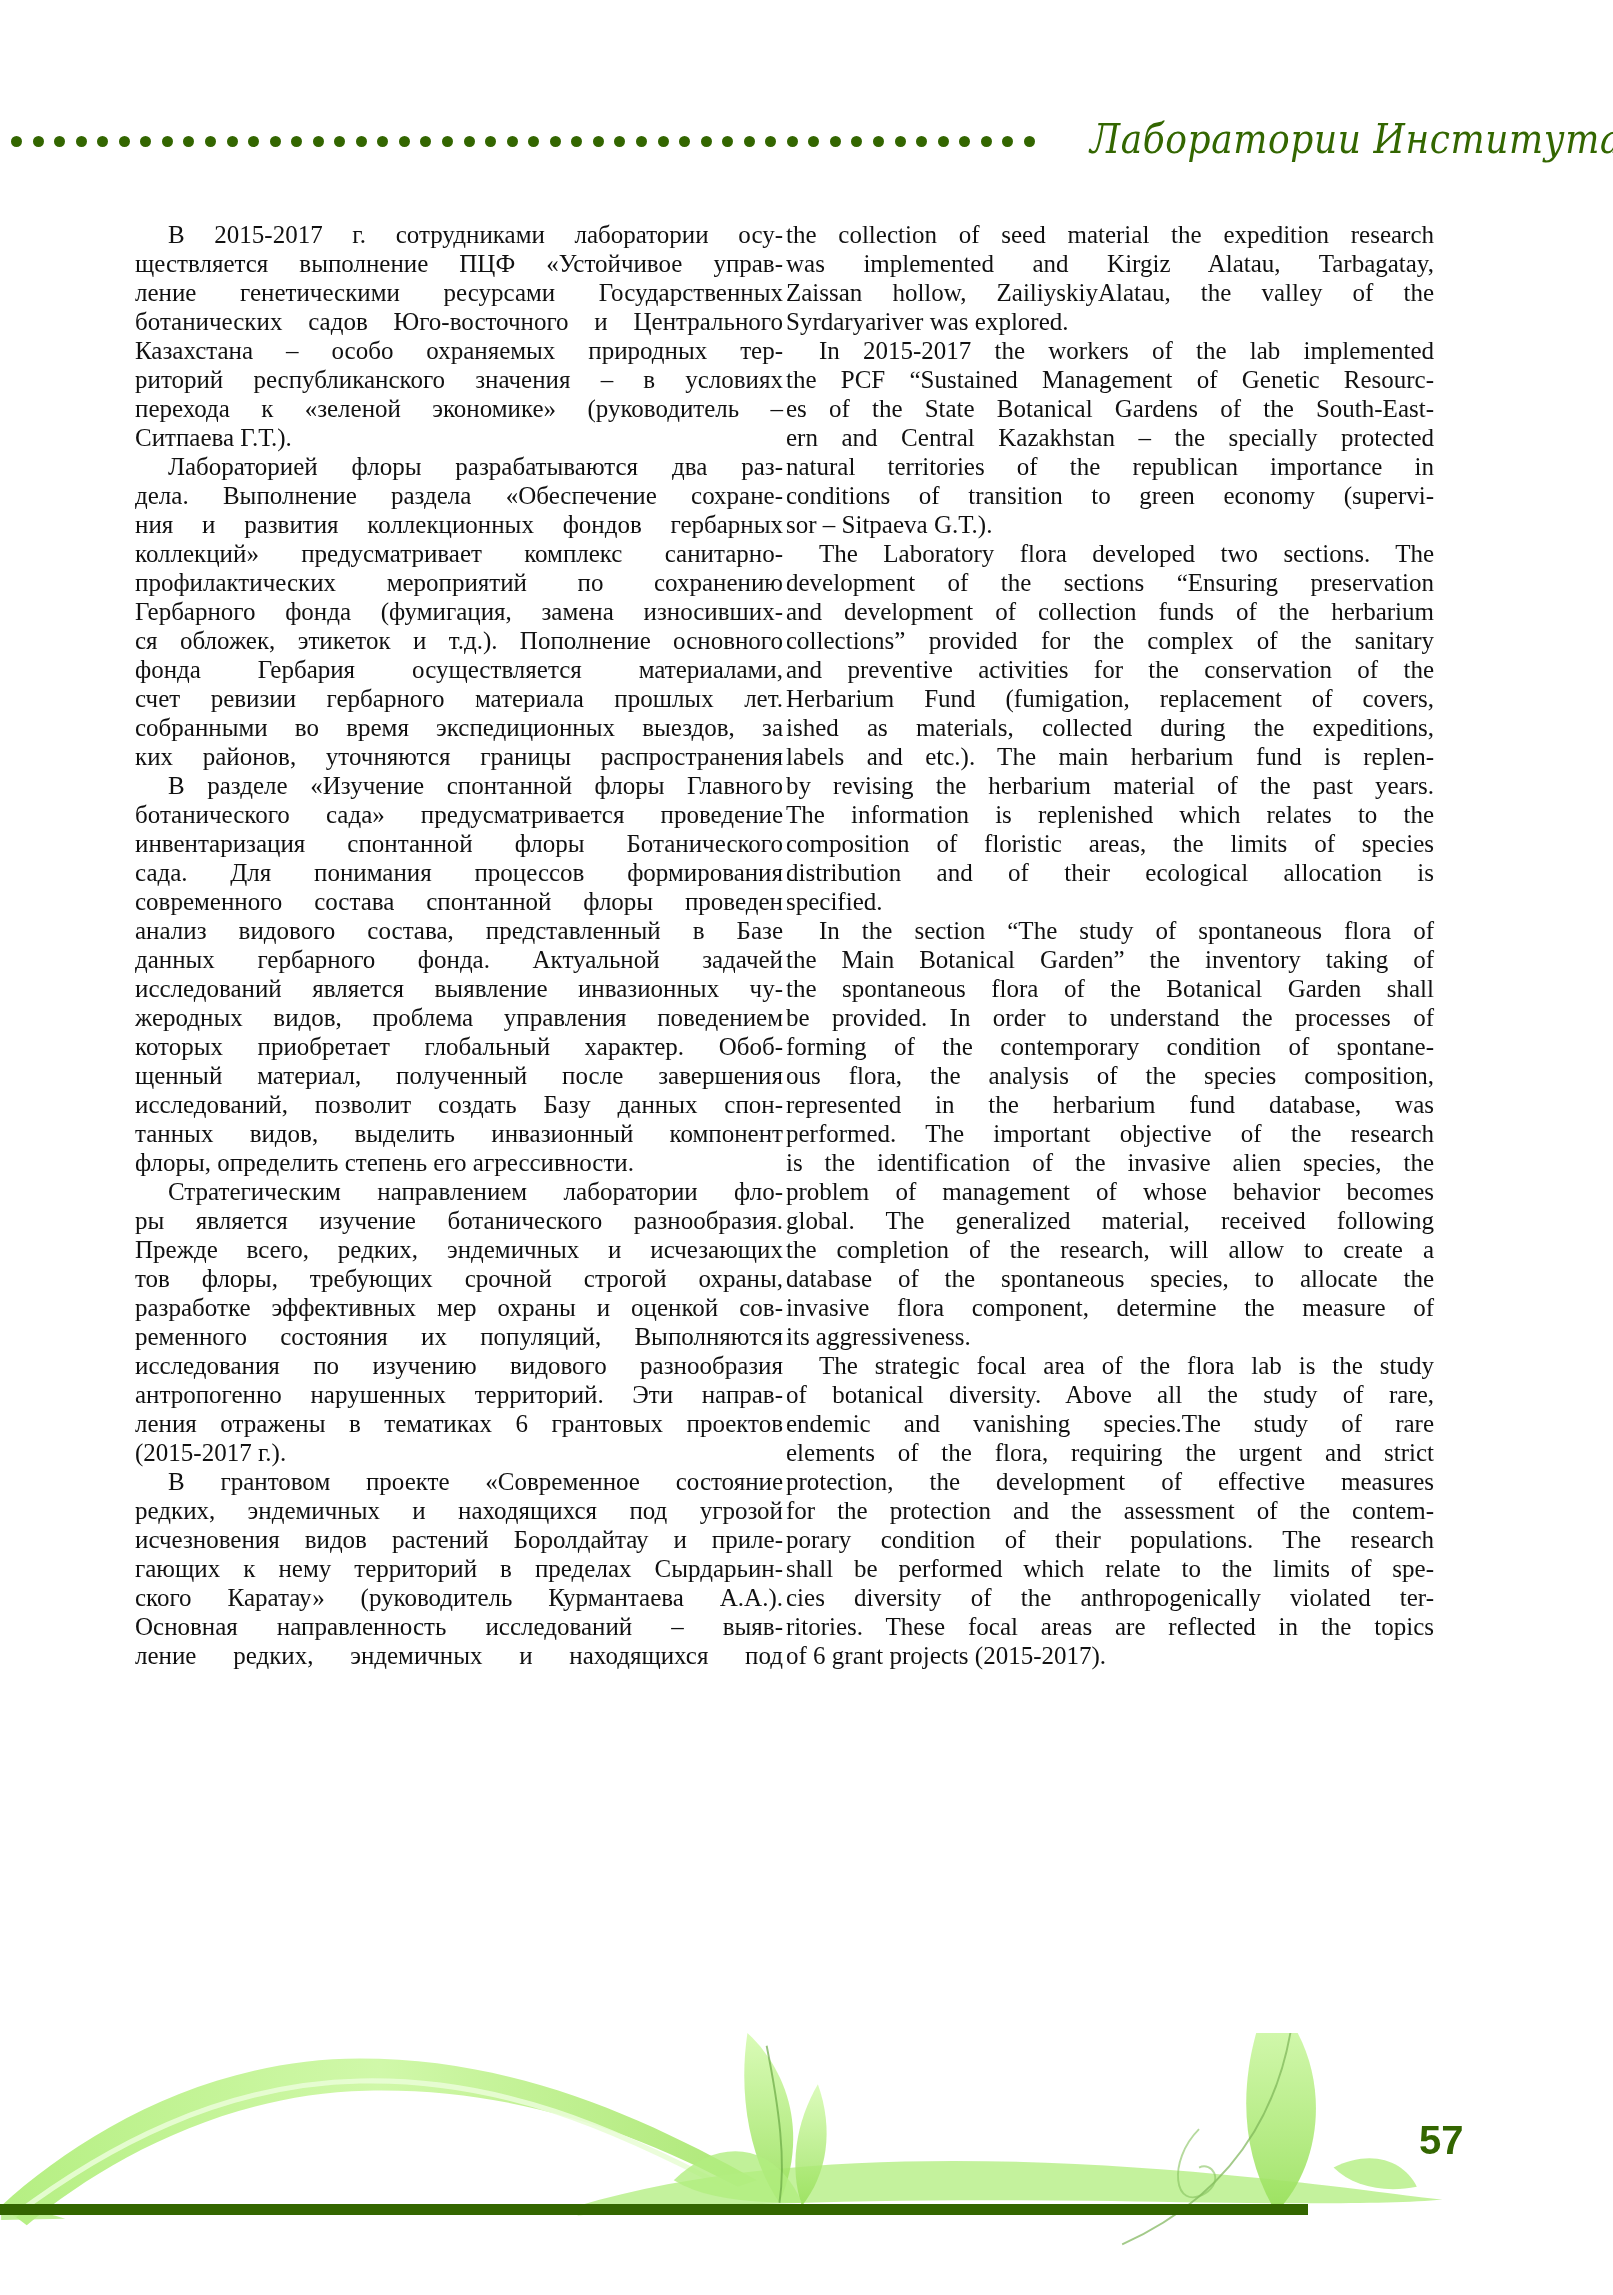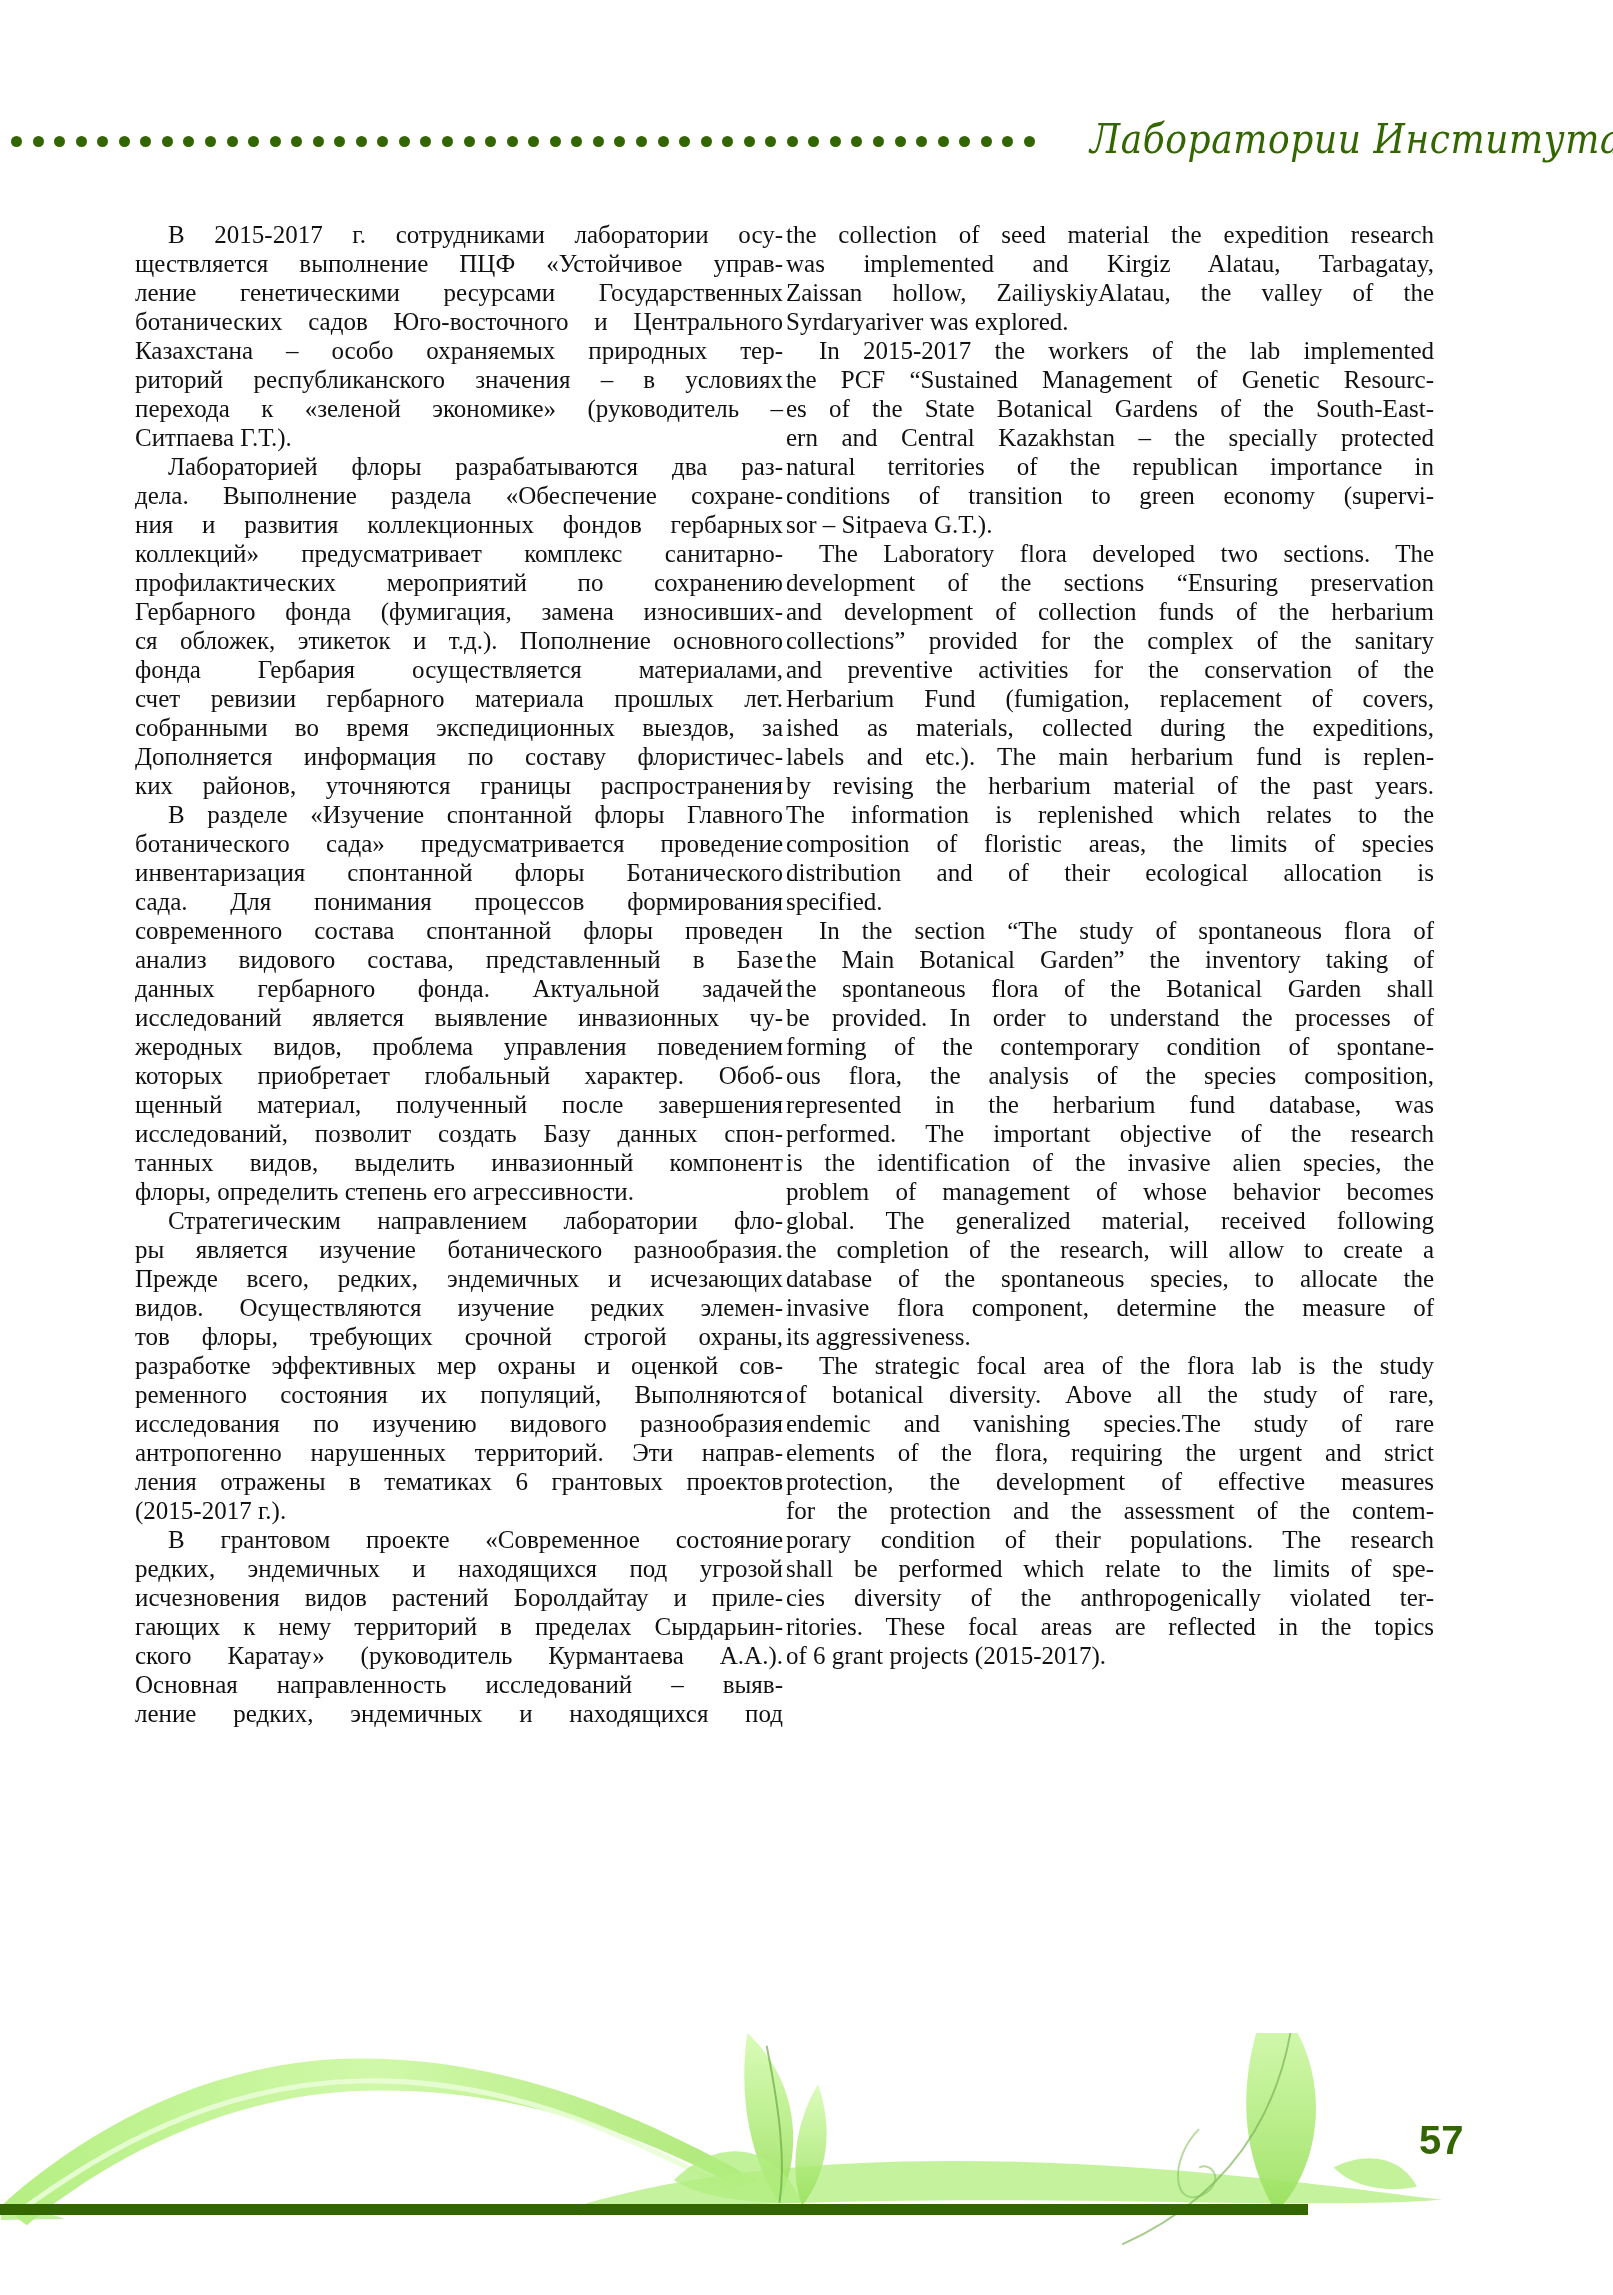--- a/index.html
+++ b/index.html
@@ -111,21 +111,20 @@
       <span class="line indent">Лабораторией флоры разрабатываются два раз-</span>
       <span class="line">дела. Выполнение раздела «Обеспечение сохране-</span>
       <span class="line">ния и развития коллекционных фондов гербарных</span>
       <span class="line">коллекций» предусматривает комплекс санитарно-</span>
       <span class="line">профилактических мероприятий по сохранению</span>
       <span class="line">Гербарного фонда (фумигация, замена износивших-</span>
       <span class="line">ся обложек, этикеток и т.д.). Пополнение основного</span>
       <span class="line">фонда Гербария осуществляется материалами,</span>
       <span class="line">счет ревизии гербарного материала прошлых лет.</span>
       <span class="line">собранными во время экспедиционных выездов, за</span>
-      <span class="line">Дополняется информация по составу флористичес-</span>
       <span class="line">ких районов, уточняются границы распространения</span>
     </div>
     <div class="paragraph">
       <span class="line indent">В разделе «Изучение спонтанной флоры Главного</span>
       <span class="line">ботанического сада» предусматривается проведение</span>
       <span class="line">инвентаризация спонтанной флоры Ботанического</span>
       <span class="line">сада. Для понимания процессов формирования</span>
       <span class="line">современного состава спонтанной флоры проведен</span>
       <span class="line">анализ видового состава, представленный в Базе</span>
       <span class="line">данных гербарного фонда. Актуальной задачей</span>
@@ -134,21 +133,20 @@
       <span class="line">которых приобретает глобальный характер. Обоб-</span>
       <span class="line">щенный материал, полученный после завершения</span>
       <span class="line">исследований, позволит создать Базу данных спон-</span>
       <span class="line">танных видов, выделить инвазионный компонент</span>
       <span class="line last">флоры, определить степень его агрессивности.</span>
     </div>
     <div class="paragraph">
       <span class="line indent">Стратегическим направлением лаборатории фло-</span>
       <span class="line">ры является изучение ботанического разнообразия.</span>
       <span class="line">Прежде всего, редких, эндемичных и исчезающих</span>
-      <span class="line">видов. Осуществляются изучение редких элемен-</span>
       <span class="line">тов флоры, требующих срочной строгой охраны,</span>
       <span class="line">разработке эффективных мер охраны и оценкой сов-</span>
       <span class="line">ременного состояния их популяций, Выполняются</span>
       <span class="line">исследования по изучению видового разнообразия</span>
       <span class="line">антропогенно нарушенных территорий. Эти направ-</span>
       <span class="line">ления отражены в тематиках 6 грантовых проектов</span>
       <span class="line last">(2015-2017 г.).</span>
     </div>
     <div class="paragraph">
       <span class="line indent">В грантовом проекте «Современное состояние</span>

